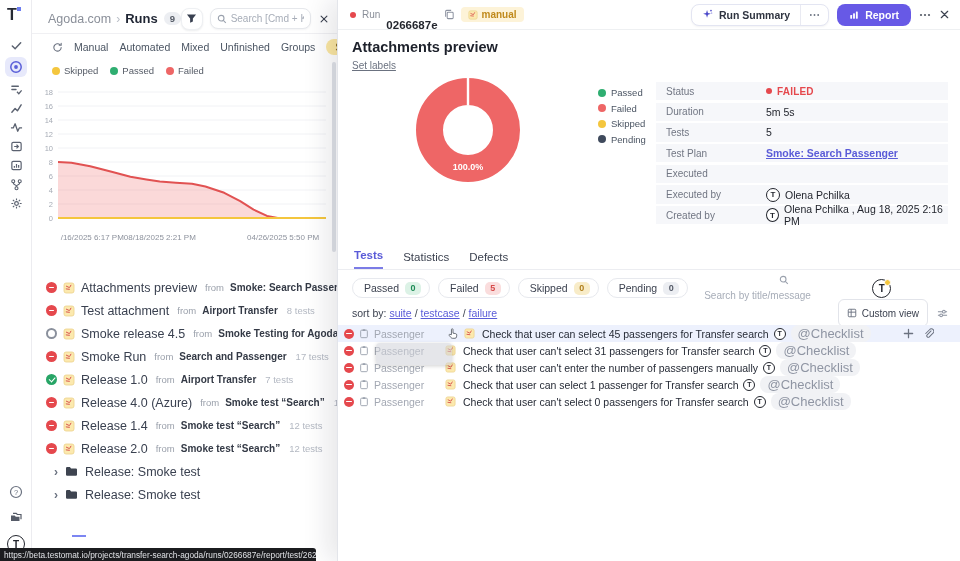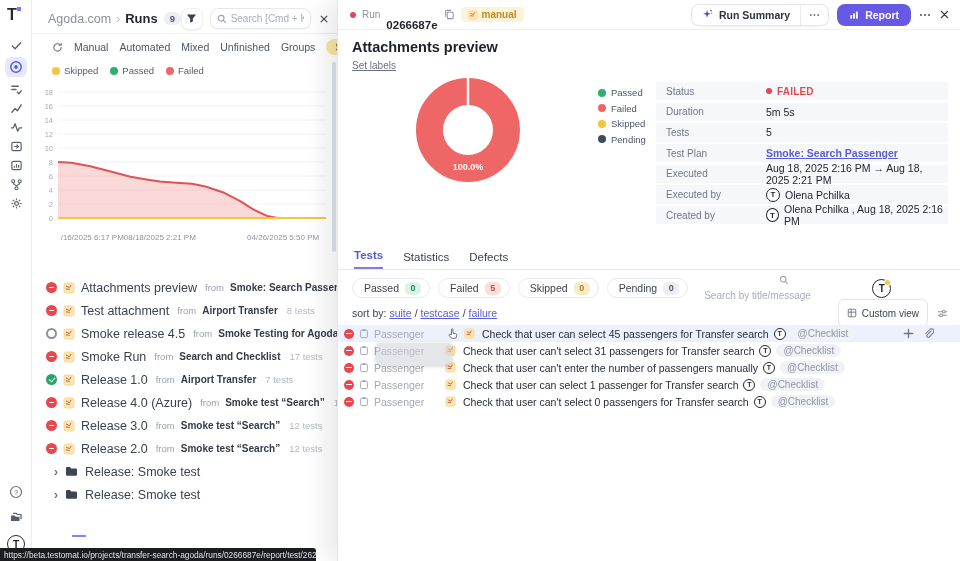--- a/index.html
+++ b/index.html
@@ -123,21 +123,21 @@
     border-radius:6px; padding:0 8px; font-size:10px; color:#3c4250; background:#fff; }
   .sliders-btn { margin-left:9px; background:none; border:0; display:flex; }
 
   #test-list { position:relative; margin-top:4px; }
   .t-row { height:17px; display:flex; align-items:center; padding-left:6px; gap:5px; position:relative; }
   .t-row.hov { background:#edf1fd; }
   .t-st { width:10px; height:10px; border-radius:50%; background:#e5484d; position:relative; flex:none; }
   .t-st::after { content:""; position:absolute; left:2.4px; top:4.2px; width:5.2px; height:1.6px; background:#fff; border-radius:1px; }
   .t-suite { min-width:66px; font-size:10.5px; color:#a3a8b3; }
   .t-title { font-size:10.5px; color:#262b36; margin-left:2px; white-space:nowrap; }
-  .t-tag { background:#f1f2f5; border-radius:8px; padding:1px 7px; font-size:10px; color:#8f95a3; }
+  .t-tag { background:#f1f2f5; border-radius:8px; padding:1px 7px; font-size:13px; color:#8f95a3; }
   .t-actions { margin-left:auto; margin-right:26px; display:flex; align-items:center; gap:9px; }
   #drag-ghost { position:absolute; left:38px; top:17.5px; width:76px; height:22px; background:rgba(208,210,217,.55);
     border-radius:4px; box-shadow:0 1px 4px rgba(0,0,0,.18); z-index:3; pointer-events:none; }
   .cursor-hand { margin-left:2px; }
 
   
   #url-bar { position:absolute; left:0; bottom:0; width:316px; height:13px; background:#1b1c1f; color:#dfe1e5;
     font-size:8.3px; display:flex; align-items:center; padding:0 4px; white-space:nowrap; overflow:hidden;
     border-top-right-radius:3px; z-index:20; }
 </style>
@@ -349,21 +349,21 @@
         <div class="run-row">
     <span class="st failed"></span>
     <span class="ic">
             <svg viewBox="0 0 12 12" width="12" height="12">
               <rect x="1" y="1" width="10" height="10" rx="2" fill="#fce9ae" stroke="#ecd18a" stroke-width=".8"></rect>
               <path d="M3.4 4.2l2.6 1.2M3.2 6.9l3.2.4M7.9 3.2l-1.2 2.1" stroke="#d8544f" stroke-width="1" stroke-linecap="round" fill="none"></path>
             </svg>
           </span>
     <span class="rr-title">Smoke Run</span>
     <span class="rr-from">from</span>
-    <span class="rr-suite">Search and Checklist</span>
+    <span class="rr-suite">Search and Passenger</span>
     <span class="rr-tests">17 tests</span>
   </div>
         <div class="run-row">
     <span class="st passed"></span>
     <span class="ic">
             <svg viewBox="0 0 12 12" width="12" height="12">
               <rect x="1" y="1" width="10" height="10" rx="2" fill="#fce9ae" stroke="#ecd18a" stroke-width=".8"></rect>
               <path d="M3.4 4.2l2.6 1.2M3.2 6.9l3.2.4M7.9 3.2l-1.2 2.1" stroke="#d8544f" stroke-width="1" stroke-linecap="round" fill="none"></path>
             </svg>
           </span>
@@ -386,21 +386,21 @@
     <span class="rr-tests">12 tests</span>
   </div>
         <div class="run-row">
     <span class="st failed"></span>
     <span class="ic">
             <svg viewBox="0 0 12 12" width="12" height="12">
               <rect x="1" y="1" width="10" height="10" rx="2" fill="#fce9ae" stroke="#ecd18a" stroke-width=".8"></rect>
               <path d="M3.4 4.2l2.6 1.2M3.2 6.9l3.2.4M7.9 3.2l-1.2 2.1" stroke="#d8544f" stroke-width="1" stroke-linecap="round" fill="none"></path>
             </svg>
           </span>
-    <span class="rr-title">Release 3.0</span>
+    <span class="rr-title">Release 1.4</span>
     <span class="rr-from">from</span>
     <span class="rr-suite">Smoke test “Search”</span>
     <span class="rr-tests">12 tests</span>
   </div>
         <div class="run-row">
     <span class="st failed"></span>
     <span class="ic">
             <svg viewBox="0 0 12 12" width="12" height="12">
               <rect x="1" y="1" width="10" height="10" rx="2" fill="#fce9ae" stroke="#ecd18a" stroke-width=".8"></rect>
               <path d="M3.4 4.2l2.6 1.2M3.2 6.9l3.2.4M7.9 3.2l-1.2 2.1" stroke="#d8544f" stroke-width="1" stroke-linecap="round" fill="none"></path>
@@ -548,23 +548,20 @@
             </span>
           </div>
           <div class="info-row">
             <span class="i-label">Test Plan</span>
             <span class="i-value link">
               <span>Smoke: Search Passenger</span>
             </span>
           </div>
           <div class="info-row">
             <span class="i-label">Executed</span>
-            <span class="i-value">
-              <span>Aug 18, 2025 2:16 PM → Aug 18, 2025 2:21 PM</span>
-            </span>
           </div>
           <div class="info-row">
             <span class="i-label">Executed by</span>
             <span class="i-value">
               <span class="tavatar tav-sm">T</span>
               <span>Olena Pchilka</span>
             </span>
           </div>
           <div class="info-row">
             <span class="i-label">Created by</span>

